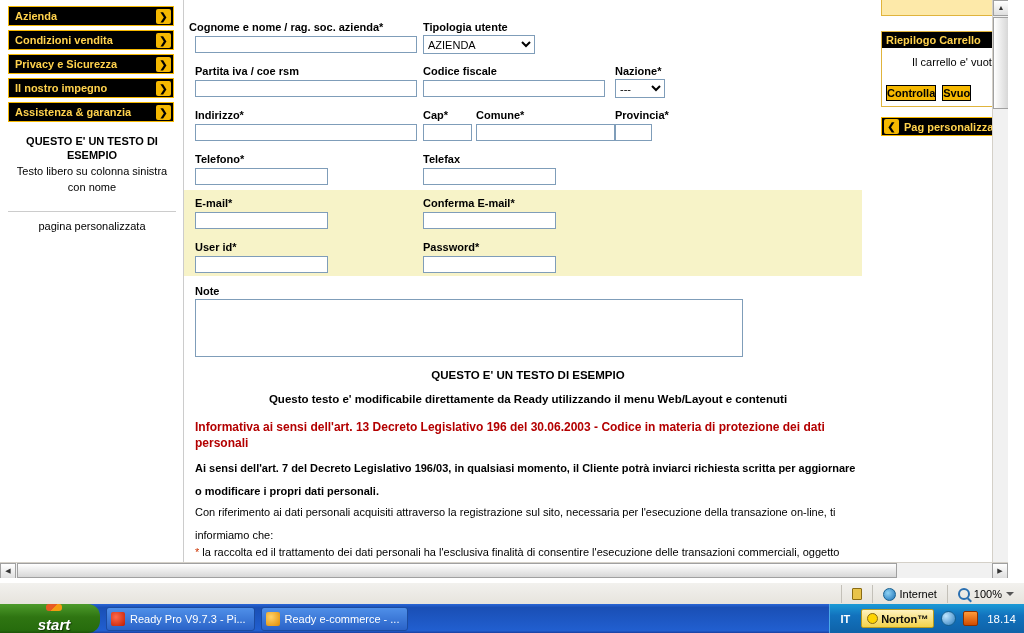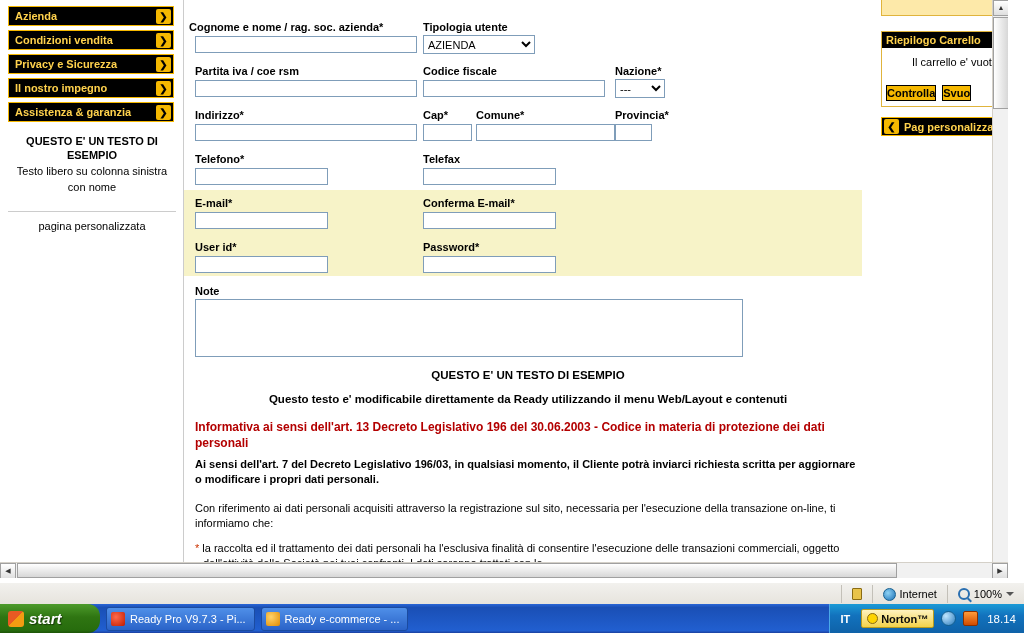--- a/index.html
+++ b/index.html
@@ -158,21 +158,21 @@
     font-size: 11.5px;
     font-weight: bold;
     color: #000;
   }
   .para {
     position: absolute;
     left: 11px;
     width: 666px;
     font-size: 11px;
     color: #000;
-    line-height: 15px;
+    line-height: 23px;
   }
   .para.red { color: #b30000; font-weight: bold; font-size: 12px; line-height: 16px;}
   .para.bold { font-weight: bold; }
   .bullet-star { color: #cc3300; }
 
   
   #rightcol {
     position: absolute;
     left: 881px; top: 0;
     width: 127px;
@@ -389,20 +389,21 @@
     height: 29px;
     background: linear-gradient(#4d9b2b, #2f7512 45%, #276c0d 90%, #1d5407);
     border-top-right-radius: 12px;
     border-bottom-right-radius: 12px;
     display: flex;
     align-items: center;
     gap: 5px;
     padding-left: 8px;
     box-sizing: border-box;
     cursor: pointer;
+    flex-direction: column;
   }
   #startbtn .flag {
     width: 16px; height: 16px;
     background:
       linear-gradient(135deg,#e85a23 0 49%,transparent 49%),
       #f39c12;
     border-radius: 3px;
   }
   #startbtn .lbl {
     color: #ffffff;

